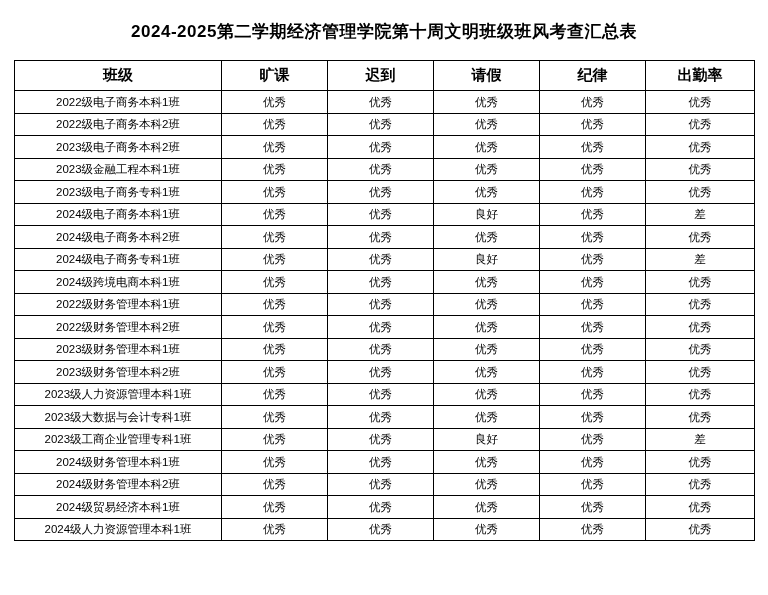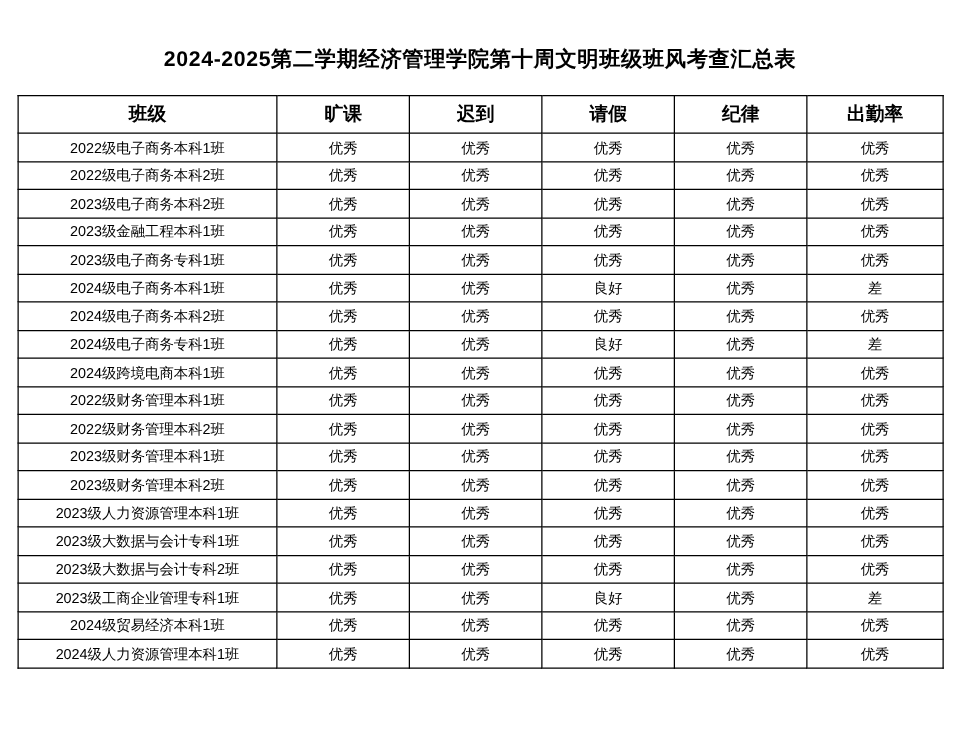--- a/index.html
+++ b/index.html
@@ -11,21 +11,21 @@
     width: 768px;
     height: 595px;
     font-family: "Liberation Sans", "DejaVu Sans", sans-serif;
     color: #000000;
     overflow: hidden;
   }
   .page {
     width: 768px;
     height: 595px;
     box-sizing: border-box;
-    padding: 16px 14px;
+    padding: 0 14px;
     position: relative;
   }
   .doc-title {
     text-align: center;
     font-size: 17px;
     font-weight: bold;
     letter-spacing: 0.5px;
     padding-top: 22px;
     padding-bottom: 18px;
     line-height: 1.2;
@@ -203,34 +203,42 @@
         </tr>
         <tr>
           <td class="class-cell">2023级大数据与会计专科1班</td>
           <td>优秀</td>
           <td>优秀</td>
           <td>优秀</td>
           <td>优秀</td>
           <td>优秀</td>
         </tr>
         <tr>
-          <td class="class-cell">2023级大数据与会计专科2班</td>
-          <td>优秀</td>
-          <td>优秀</td>
-          <td>优秀</td>
-          <td>优秀</td>
-          <td>优秀</td>
-        </tr>
-        <tr>
           <td class="class-cell">2023级工商企业管理专科1班</td>
           <td>优秀</td>
           <td>优秀</td>
           <td>良好</td>
           <td>优秀</td>
           <td>差</td>
+        </tr>
+        <tr>
+          <td class="class-cell">2024级财务管理本科1班</td>
+          <td>优秀</td>
+          <td>优秀</td>
+          <td>优秀</td>
+          <td>优秀</td>
+          <td>优秀</td>
+        </tr>
+        <tr>
+          <td class="class-cell">2024级财务管理本科2班</td>
+          <td>优秀</td>
+          <td>优秀</td>
+          <td>优秀</td>
+          <td>优秀</td>
+          <td>优秀</td>
         </tr>
         <tr>
           <td class="class-cell">2024级贸易经济本科1班</td>
           <td>优秀</td>
           <td>优秀</td>
           <td>优秀</td>
           <td>优秀</td>
           <td>优秀</td>
         </tr>
         <tr>

